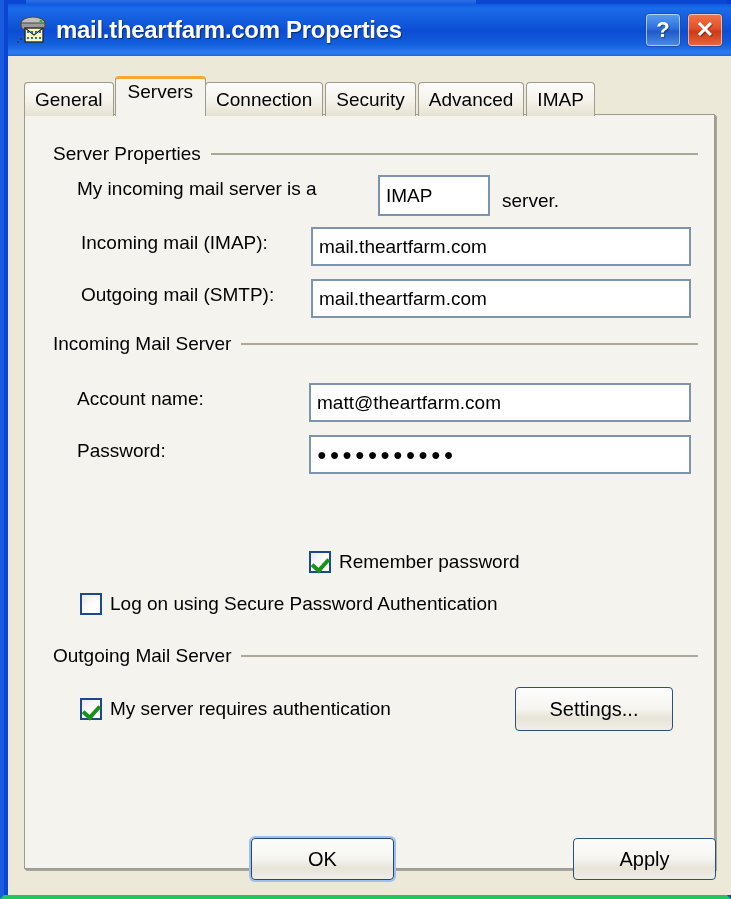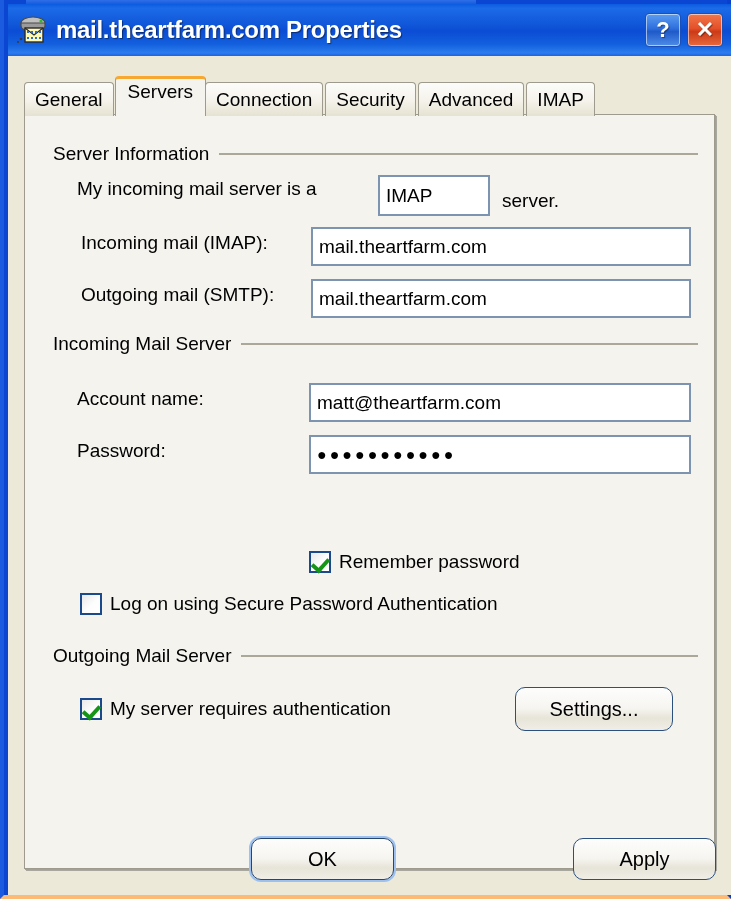--- a/index.html
+++ b/index.html
@@ -12,21 +12,21 @@
   }
 
   
   #window {
     position: absolute;
     left: 0; top: 0;
     width: 731px; height: 899px;
     background: #0A46D2;
     border-left: 4px solid #1B5BE0;
     border-right: 4px solid #0A3FCB;
-    border-bottom: 4px solid #fdba74;
+    border-bottom: 4px solid #22c55e;
     padding: 0;
   }
   
   #behind-sliver {
     position: absolute;
     left: 22px; top: 0; width: 450px; height: 5px;
     background: linear-gradient(to bottom, #2E6FE8, #1157DC);
   }
 
   
@@ -207,21 +207,21 @@
   .cblabel {
     font-size: 19px;
     color: #000;
     white-space: nowrap;
   }
 
   
   .btn {
     background: linear-gradient(to bottom, #FDFDFD 0%, #F6F5F0 48%, #E7E4D8 72%, #F0EEE6 100%);
     border: 1px solid #2B4F7E;
-    border-radius: 10px;
+    border-radius: 4px;
     font-size: 20px;
     color: #000;
     display: flex; align-items: center; justify-content: center;
     cursor: default;
     position: absolute;
   }
   .btn.default {
     box-shadow: 0 0 0 2px #9CC0F0;
     border: 1px solid #27466F;
   }
@@ -292,21 +292,21 @@
       </div>
       <div class="tab">
         <span>IMAP</span>
       </div>
     </div>
 
     <div id="tabpage">
 
       <div class="group" style="top:28px;">
         <div class="group-head">
-          <span class="group-title">Server Information</span>
+          <span class="group-title">Server Properties</span>
           <span class="group-rule"></span>
         </div>
       </div>
 
       <div class="row" style="left:52px; top:63px;">
         <span class="flabel">My incoming mail server is a</span>
       </div>
       <div class="tfield" style="position:absolute; left:353px; top:60px; width:112px; height:41px;">
         <span>IMAP</span>
       </div>

